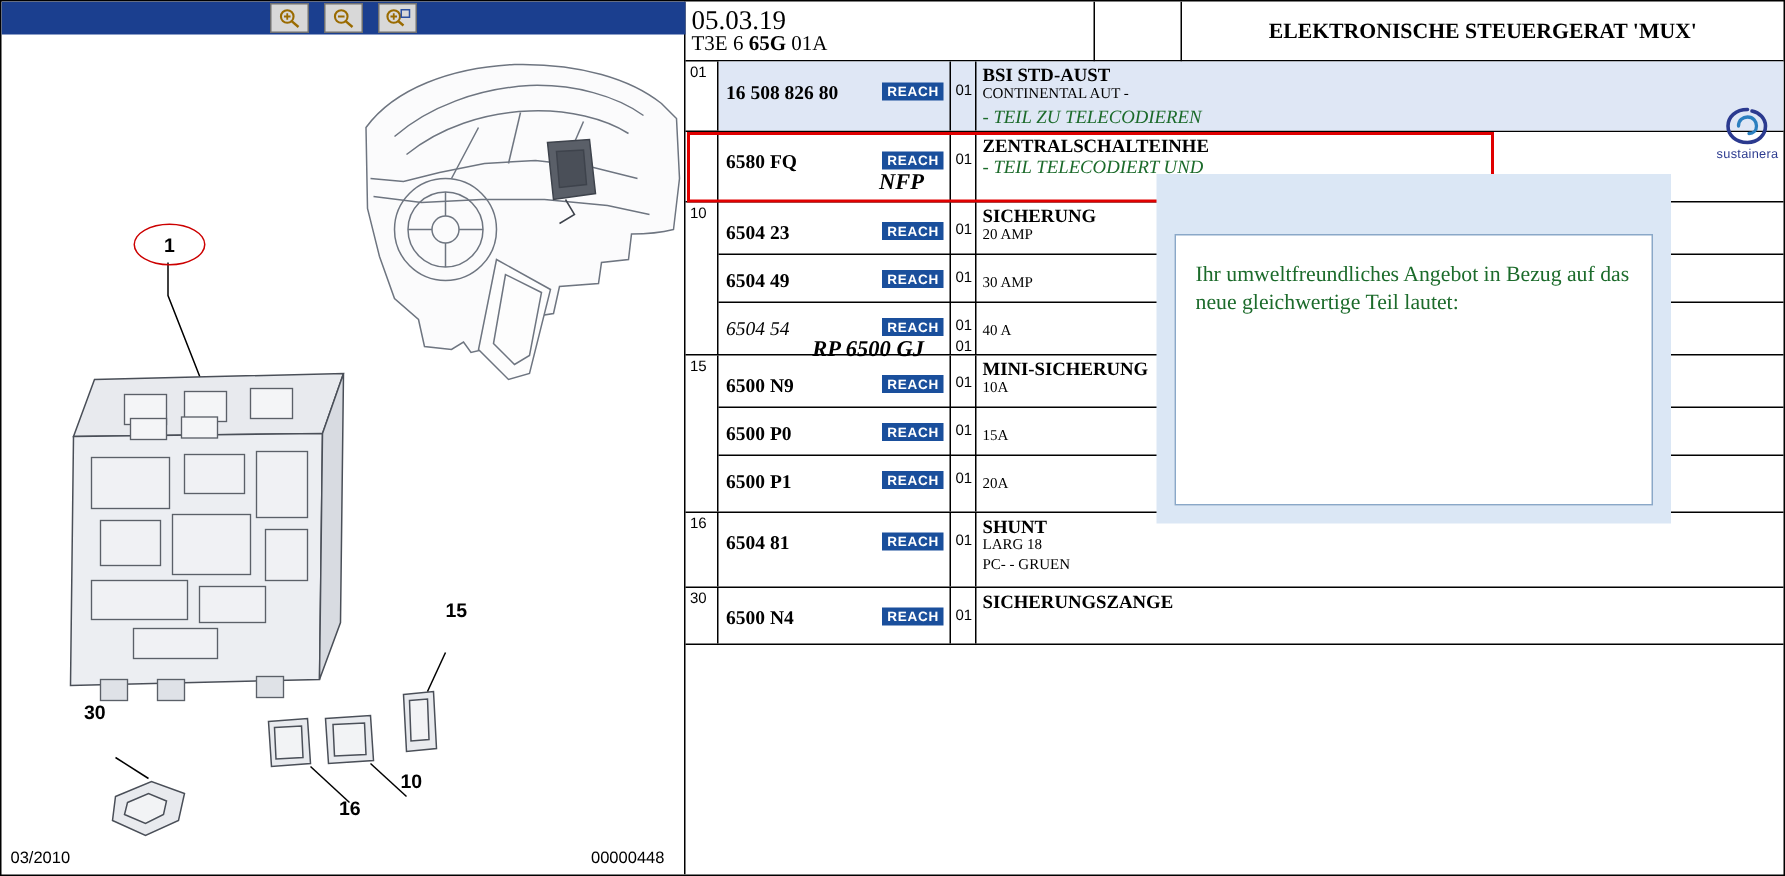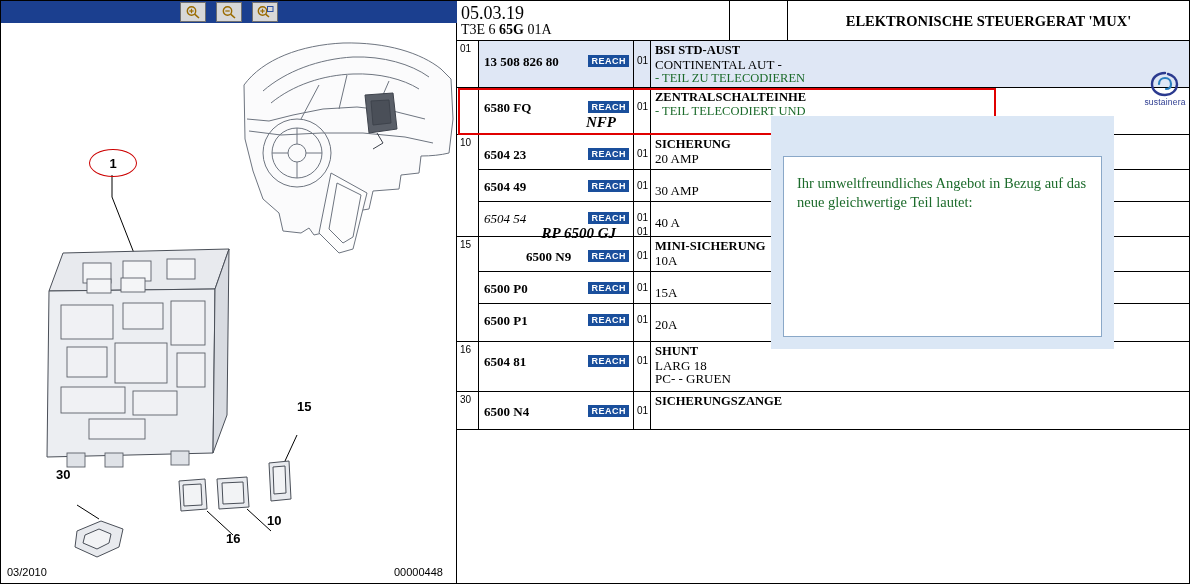--- a/index.html
+++ b/index.html
@@ -240,27 +240,28 @@
     position: absolute;
     left: 4px;
     font-family: "Liberation Serif", serif;
     font-size: 12.5px;
     font-weight: bold;
   }
   .desc-line {
     position: absolute;
     left: 4px;
     font-family: "Liberation Serif", serif;
-    font-size: 13px;
+    font-size: 10px;
   }
   .desc-ital {
     position: absolute;
     left: 4px;
     font-family: "Liberation Serif", serif;
     font-size: 12.5px;
+    font-style: italic;
     color: #1c6b2b;
   }
 
   
   #grp01-highlight {
     position: absolute;
     left: 22px; top: 0;
     width: 711px;
     height: 100%;
     background: #dfe7f5;
@@ -468,21 +469,21 @@
       <div id="hdr-divider2"></div>
       <div id="hdr-title">ELEKTRONISCHE STEUERGERAT 'MUX'</div>
     </div>
 
     <div id="table-area">
 
       <div class="grp first" style="top:0px; height:47px;">
         <div id="grp01-highlight"></div>
         <div class="grp-num">01</div>
         <div class="col-ref">
-          <span class="ref-text" style="top:13px;">13 508 826 80</span>
+          <span class="ref-text" style="top:13px;">16 508 826 80</span>
           <span class="reach" style="right:4px; top:14px;">REACH</span>
         </div>
         <div class="col-qty">
           <span class="qty" style="top:14px;">01</span>
         </div>
         <div class="col-desc">
           <span class="desc-title" style="top:2px;">BSI STD-AUST</span>
           <span class="desc-line" style="top:16px;">CONTINENTAL AUT -</span>
           <span class="desc-ital" style="top:30px;">- TEIL ZU TELECODIEREN</span>
         </div>
@@ -532,21 +533,21 @@
         </div>
         <div class="row-sep" style="top:34px;"></div>
         <div class="row-sep" style="top:66px;"></div>
 
         <div style="position:absolute; left:577px; top:0; width:1px; height:102px; background:#000;"></div>
       </div>
 
       <div class="grp" style="top:196px; height:105px;">
         <div class="grp-num">15</div>
         <div class="col-ref">
-          <span class="ref-text" style="top:12px;margin-left:42px;">6500 N9</span>
+          <span class="ref-text" style="top:12px;">6500 N9</span>
           <span class="reach" style="right:4px; top:13px;">REACH</span>
 
           <span class="ref-text" style="top:44px;">6500 P0</span>
           <span class="reach" style="right:4px; top:45px;">REACH</span>
 
           <span class="ref-text" style="top:76px;">6500 P1</span>
           <span class="reach" style="right:4px; top:77px;">REACH</span>
         </div>
         <div class="col-qty">
           <span class="qty" style="top:13px;">01</span>

